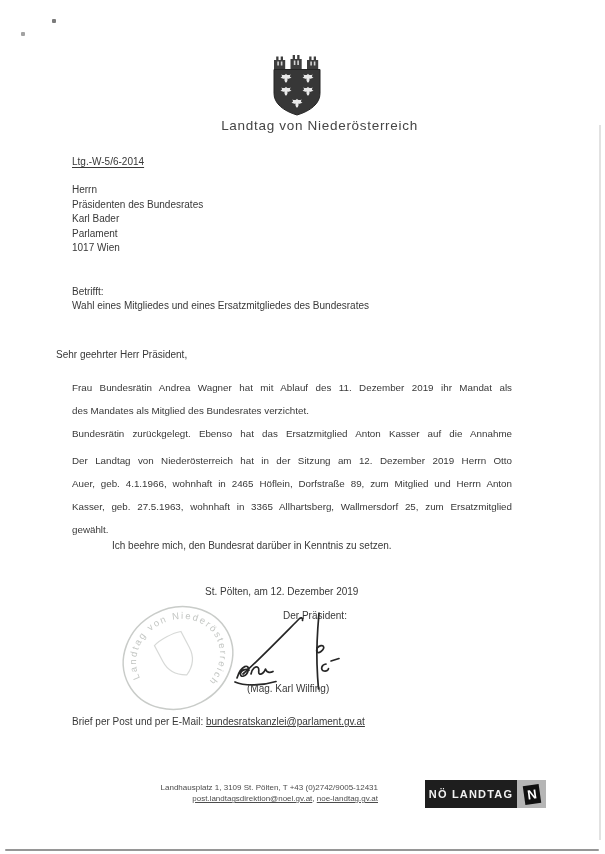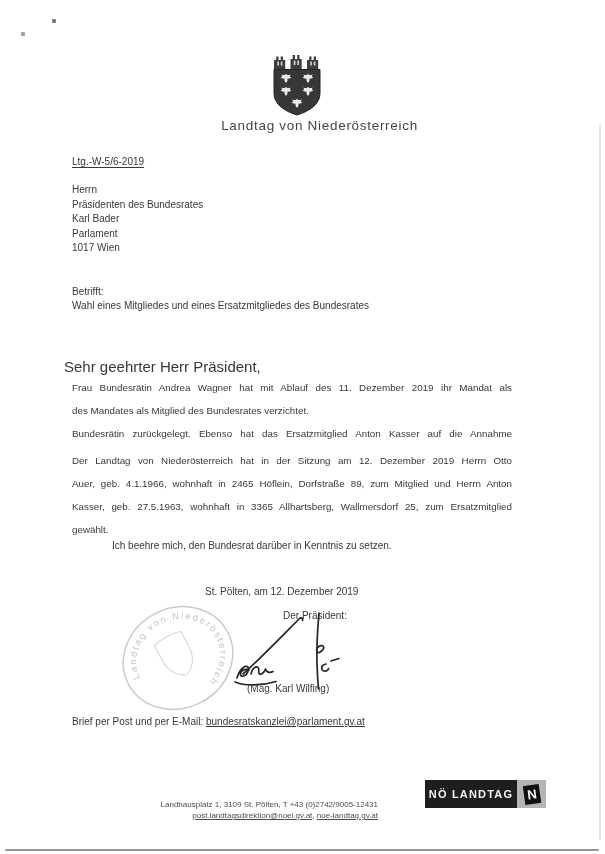--- a/index.html
+++ b/index.html
@@ -21,42 +21,42 @@
   .org-name { left:0; right:0; top:118px; text-align:center; padding-left:34px;
               font-size:13.5px; letter-spacing:.7px; color:#454545; }
 
   .ref { left:72px; top:156px; font-size:10px; text-decoration:underline; text-underline-offset:2px; }
 
   .recipient { left:72px; top:183px; font-size:10px; line-height:14.5px; }
 
   .subject-label { left:72px; top:286px; font-size:10px; }
   .subject-text  { left:72px; top:300px; font-size:10px; }
 
-  .salutation { left:64px; top:349px; font-size:15px;margin-top:9px; }
+  .salutation { left:56px; top:349px; font-size:10px; }
 
   .body-block { left:72px; top:376px; width:440px; font-size:9.8px; }
   .bline { height:23px; line-height:23px; white-space:nowrap;
            text-align:justify; text-align-last:justify; }
   .bline.last { text-align-last:left; }
   .bline.parastart { margin-top:4px; }
 
   .closing { left:72px; top:540px; font-size:10px;padding-left:40px; }
 
   .place-date { left:205px; top:586px; font-size:10px; }
   .role { left:255px; top:610px; font-size:10px;padding-left:28px; }
 
   .stamp { left:117px; top:602px; width:122px; height:112px; }
   .signature { left:233px; top:612px; width:112px; height:80px; }
   .signer-name { left:247px; top:683px; font-size:10px; }
 
   .mail-note { left:72px; top:716px; font-size:10px; }
   .mail-note a { color:#383838; }
 
   .footer-text { left:100px; top:782px; width:278px; text-align:right;
-                 font-size:8px; line-height:11px; color:#4c4c4c;margin-top:17px; }
+                 font-size:8px; line-height:11px; color:#4c4c4c; }
   .footer-text a { color:#4c4c4c; }
 
   .logo { left:425px; top:780px; height:28px; display:flex; }
   .logo-black { width:92px; height:28px; background:#1e1e1e; color:#f2f2f2;
                 display:flex; align-items:center; justify-content:center;
                 font-size:11px; font-weight:bold; letter-spacing:1.2px; }
   .logo-gray { width:29px; height:28px; background:#b5b5b5;
                display:flex; align-items:center; justify-content:center; }
   .logo-n { width:16px; height:19px; background:#101010; color:#ffffff;
             transform:rotate(-8deg); display:flex; align-items:center; justify-content:center;
@@ -96,21 +96,21 @@
         <use href="#eag" transform="translate(37,26)"></use>
         <use href="#eag" transform="translate(15,39)"></use>
         <use href="#eag" transform="translate(37,39)"></use>
         <use href="#eag" transform="translate(26,51)"></use>
       </g>
     </svg>
   </div>
 
   <div class="abs org-name">Landtag von Niederösterreich</div>
 
-  <div class="abs ref">Ltg.-W-5/6-2019</div>
+  <div class="abs ref">Ltg.-W-5/6-2014</div>
 
   <div class="abs recipient">
     <div>Herrn</div>
     <div>Präsidenten des Bundesrates</div>
     <div>Karl Bader</div>
     <div>Parlament</div>
     <div>1017 Wien</div>
   </div>
 
   <div class="abs subject-label">Betrifft:</div>

